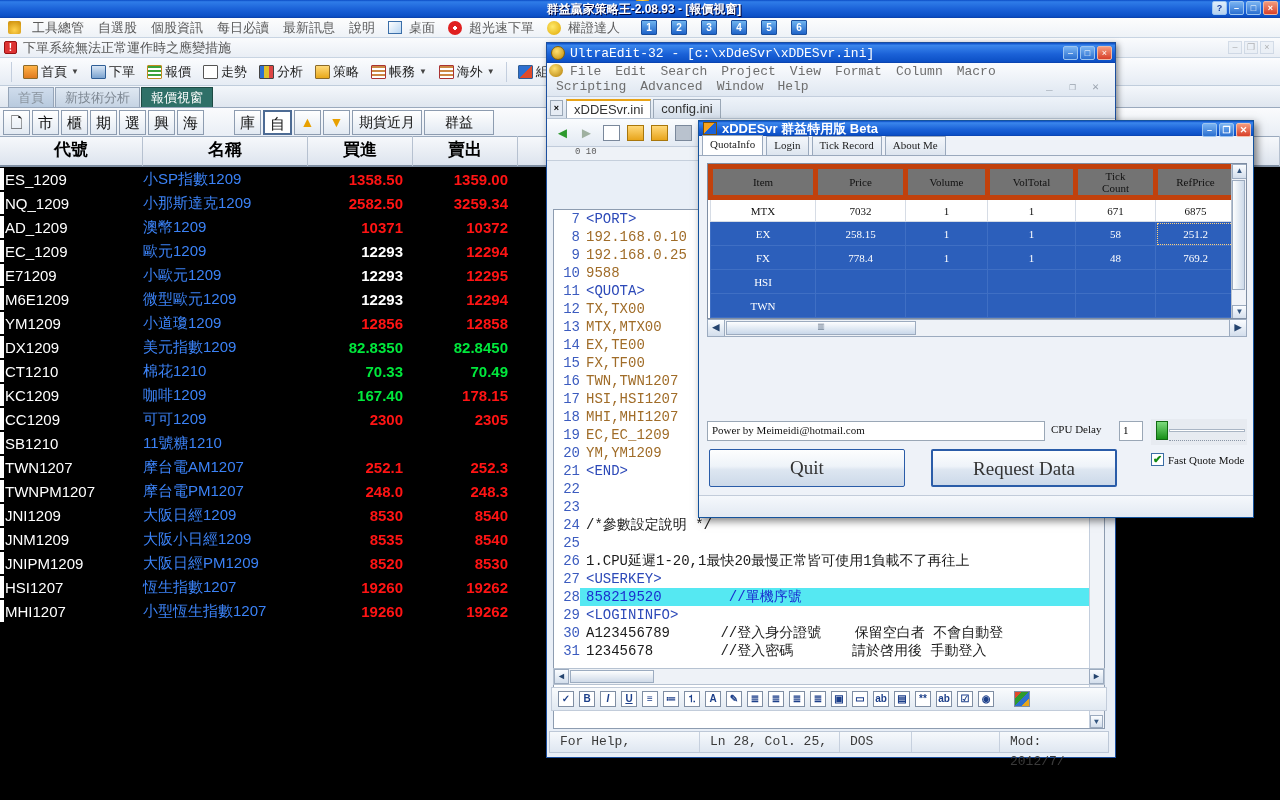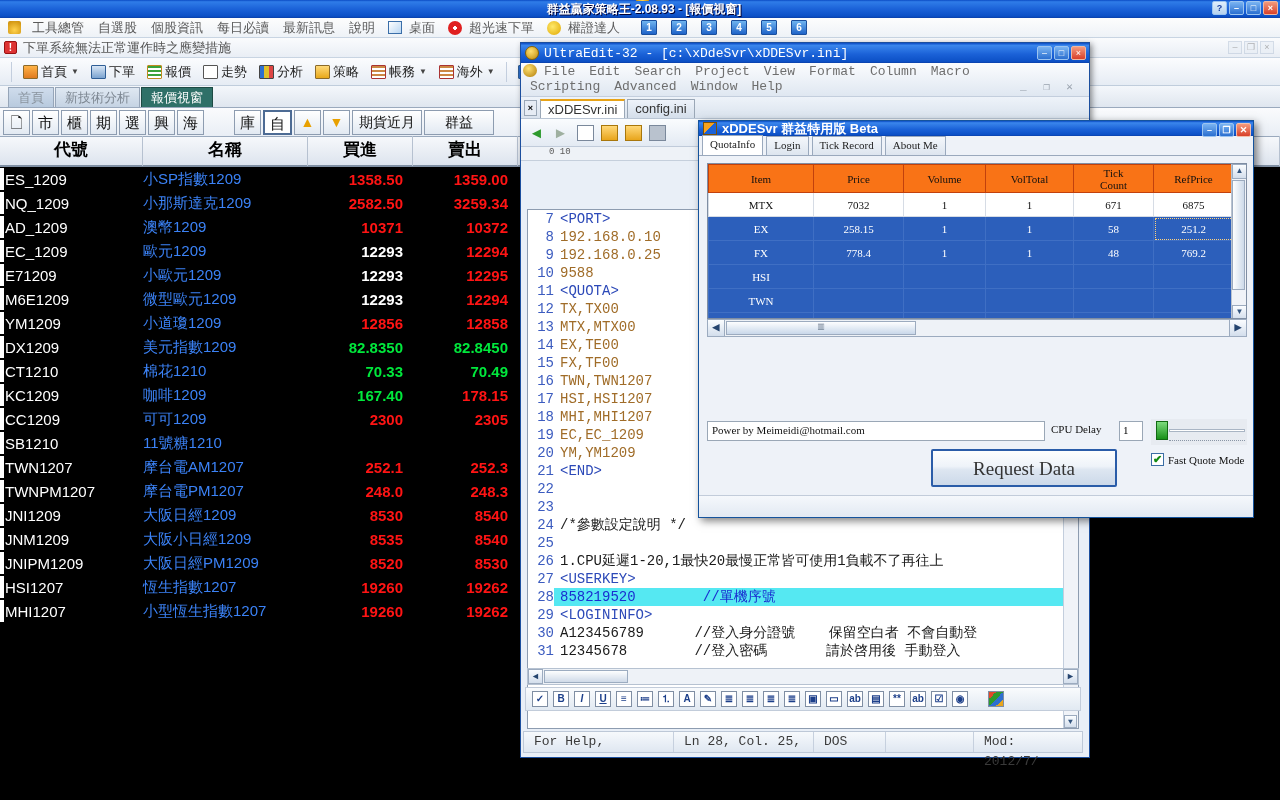--- a/index.html
+++ b/index.html
@@ -127,21 +127,21 @@
   .c-ask   { width:105px; text-align:right; padding-right:10px;}
   .c-x1    { width:120px; text-align:right; padding-right:10px;}
   .c-x2    { width:120px; text-align:right; padding-right:10px;}
   .c-x3    { width:120px; text-align:right; padding-right:8px;}
   .up { color:#ff1414; }
   .dn { color:#00e83c; }
   .nv { color:#ffffff; }
 
   
   .ue {
-    position:absolute; left:520px; top:42px; width:570px; height:716px;
+    position:absolute; left:546px; top:42px; width:570px; height:716px;
     border:1px solid #1c4f9e; background:#e9eff7;
     box-shadow:2px 2px 6px rgba(0,0,0,.45);
   }
   .ue-title {
     height:20px; background:linear-gradient(to bottom,#0a4bc4 0%,#3a86ec 12%,#1b62d8 55%,#0c50c6 92%,#0a3fa8 100%);
     color:#fff; display:flex; align-items:center; padding-left:4px;
     font-family:"Liberation Mono", monospace; font-size:13px;
   }
   .ue-ico { width:14px;height:14px;border-radius:7px;background:radial-gradient(circle at 40% 35%,#ffe070,#c08a08);border:1px solid #8a6200;margin-right:5px;}
   .ue-menu {
@@ -201,21 +201,21 @@
   }
   .dlg-ico{width:14px;height:13px;margin-right:5px;background:linear-gradient(135deg,#f7a21c 0%,#f7a21c 45%,#1b62d8 46%,#1b62d8 100%);border:1px solid #7a4f06;}
   .dlg-wb{position:absolute;right:2px;top:2px;display:flex;gap:2px;}
   .dlg-wb div{width:15px;height:14px;border:1px solid #9cc4f0;border-radius:2px;background:linear-gradient(to bottom,#7ab4f2,#2b6fd0);color:#fff;font-size:9px;text-align:center;line-height:12px;}
   .dlg-wb .cl{background:linear-gradient(to bottom,#f59a7c,#d8402a);border-color:#f3bfab;}
   .dlg-tabs{height:20px;display:flex;align-items:flex-end;padding-left:3px;background:#eef2f8;border-bottom:1px solid #9aa9bd;}
   .dlg-tab{height:19px;line-height:17px;padding:0 7px;font-size:11px;border:1px solid #9aa9bd;border-bottom:none;background:linear-gradient(to bottom,#f4f7fb,#dde5ef);color:#222;margin-right:3px;font-family:"Liberation Serif",serif;}
   .dlg-tab.sel{background:#fff;height:20px;}
   .grid-wrap{position:absolute;left:8px;top:42px;width:540px;height:156px;border:1px solid #7f8ea3;background:#fff;overflow:hidden;}
   table.grid{border-collapse:collapse;width:525px;table-layout:fixed;font-family:"Liberation Serif",serif;}
-  table.grid th{height:28px;font-size:11px;font-weight:normal;border:1px solid #c2410c;background:#f97316;color:#111;}
+  table.grid th{height:28px;font-size:11px;font-weight:normal;border:5px solid #c2410c;background:#737373;color:#111;}
   table.grid td{height:24px;font-size:11px;text-align:center;border:1px solid #d6dce5;background:#fff;color:#111;}
   table.grid tr.selrow td{background:#2c5fbb;color:#fff;border-color:#3f6fc4;}
   td.focus{outline:1px dotted #ffd27f; outline-offset:-2px;}
   .grid-vs{position:absolute;right:0;top:0;width:15px;height:156px;background:#f0f3f8;border-left:1px solid #b9c3d0;}
   .grid-vs .ar{width:15px;height:15px;background:linear-gradient(to bottom,#fbfdff,#d3deec);border:1px solid #9cabbf;font-size:8px;text-align:center;line-height:12px;color:#33557f;}
   .grid-vs .thumb{position:absolute;left:0;top:16px;width:13px;height:110px;background:linear-gradient(to right,#fdfefe,#cddaea);border:1px solid #9cabbf;}
   .grid-hs{position:absolute;left:8px;top:198px;width:540px;height:18px;background:#eef2f7;border:1px solid #9cabbf;}
   .grid-hs .ar{position:absolute;top:0;width:17px;height:16px;background:linear-gradient(to bottom,#fbfdff,#d3deec);border-right:1px solid #9cabbf;font-size:9px;text-align:center;line-height:14px;color:#26456f;font-weight:bold;}
   .grid-hs .thumb{position:absolute;left:18px;top:1px;width:190px;height:14px;background:linear-gradient(to bottom,#fdfeff,#c9d8ea);border:1px solid #9cabbf;text-align:center;font-size:8px;color:#6f7e91;}
   .pw-input{position:absolute;left:8px;top:300px;width:338px;height:20px;border:1px solid #9aa7b6;background:#fff;font-size:11px;font-family:"Liberation Serif",serif;padding:2px 9px 0 4px;color:#111;}
@@ -777,20 +777,21 @@
 
     <div class="pw-input">Power by Meimeidi@hotmail.com</div>
     <div class="cpu-lbl">CPU Delay</div>
     <div class="cpu-val">1</div>
     <div class="slider">
       <div class="track"></div>
       <div class="knob"></div>
       <div class="ticks"></div>
     </div>
 
+    <div class="btn-quit">Quit</div>
     <div class="btn-req">Request Data</div>
     <div class="fqm">
       <span class="cb">✔</span>
       <span>Fast Quote Mode</span>
     </div>
     <div class="dlg-statusbar"></div>
   </div>
 
 </div>
 

